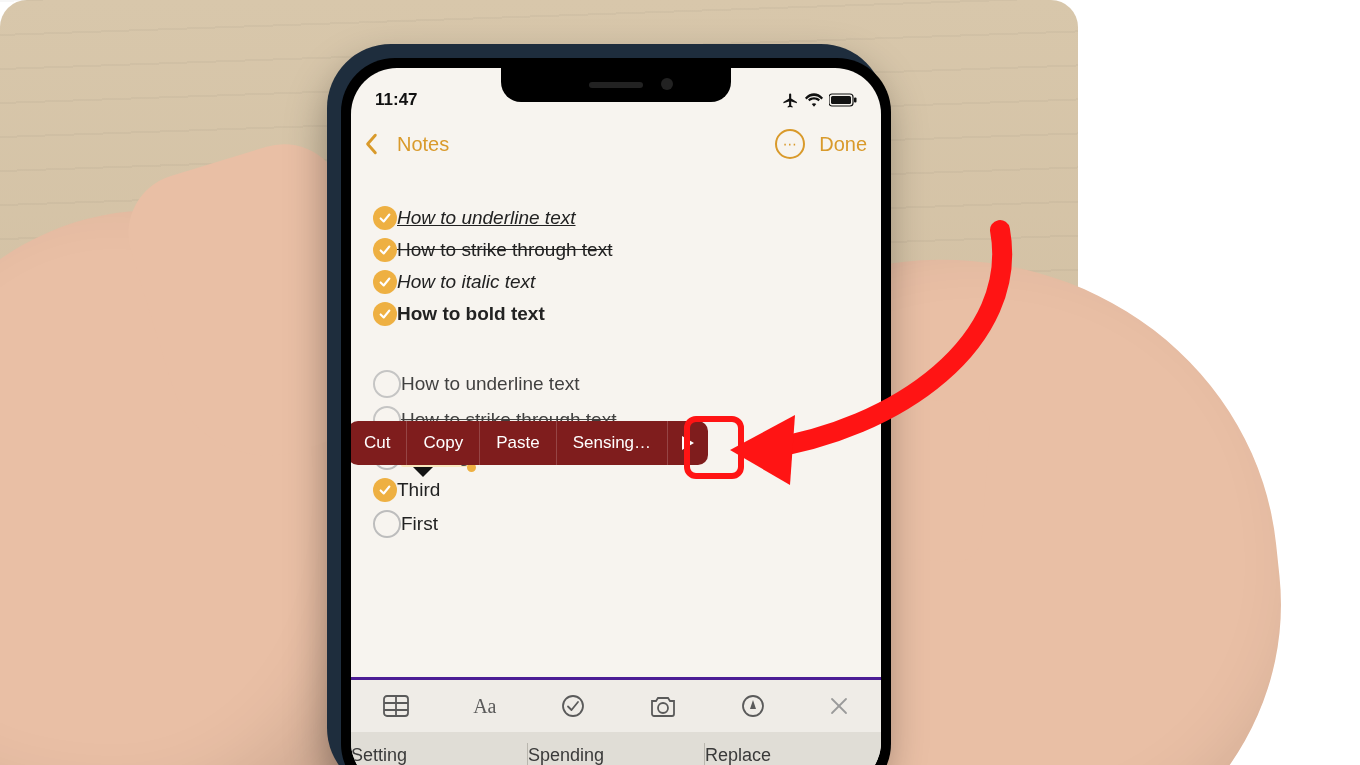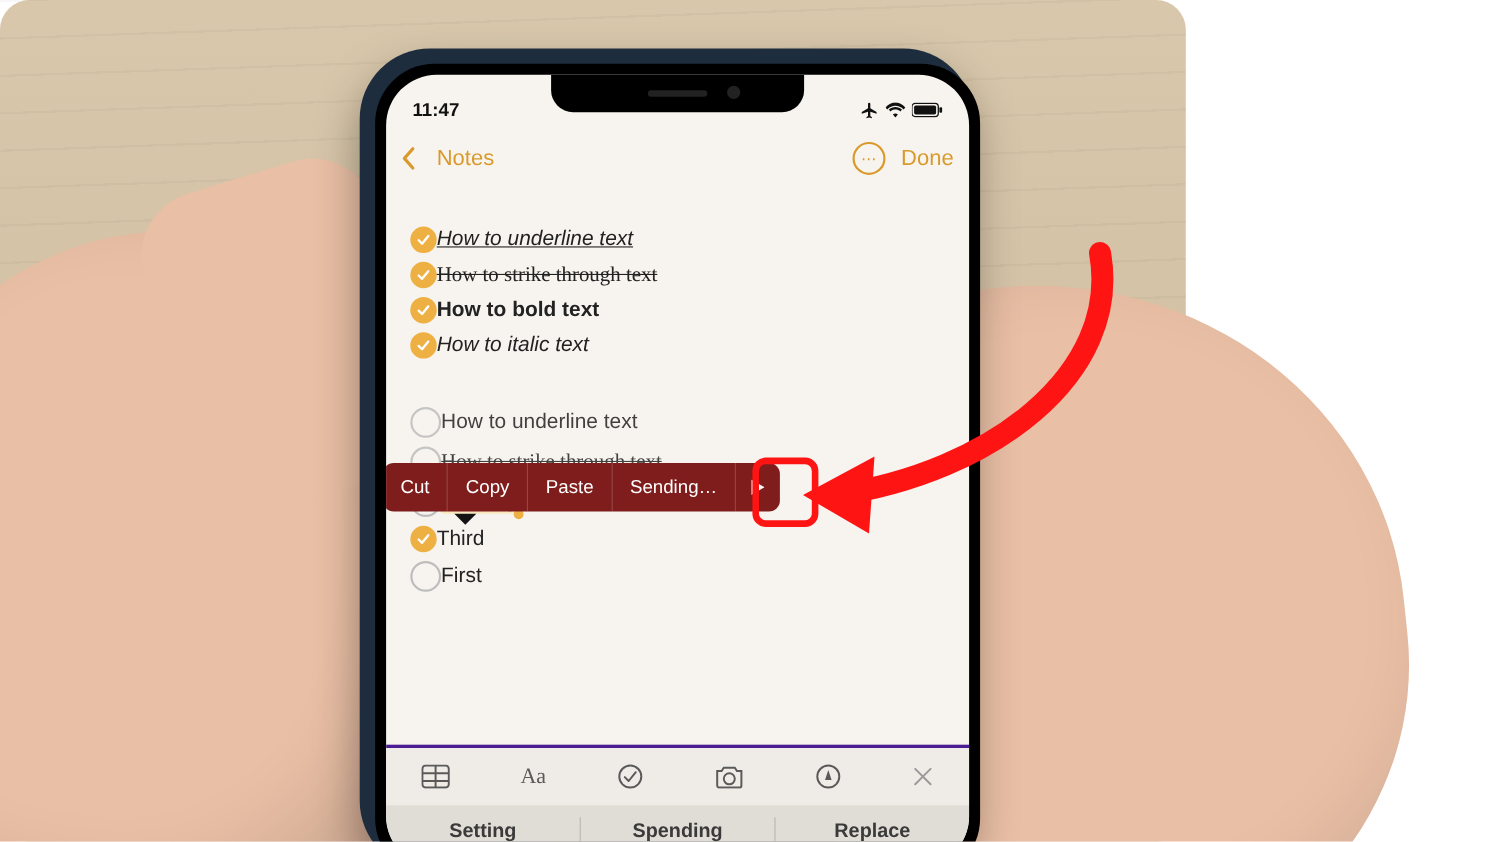--- a/index.html
+++ b/index.html
@@ -32,42 +32,42 @@
   .more-circle{width:26px;height:26px;border:2px solid #d99a2b;border-radius:50%;display:flex;align-items:center;justify-content:center;font-size:14px;letter-spacing:1px;line-height:1;}
 
   
   .body{position:absolute;top:130px;left:0;right:0;bottom:0;padding:0 22px;}
   .row{display:flex;align-items:center;margin:8px 0;font-size:19px;color:#222;}
   .chk{width:24px;height:24px;border-radius:50%;flex:0 0 24px;display:flex;align-items:center;justify-content:center;}
   .chk.on{background:#eeb042;color:#fff;}
   .chk.off{border:2px solid #bdbdbd;}
   .chk.on svg{width:14px;height:14px;}
   .u{text-decoration:underline;font-style:italic;}
-  .s{text-decoration:line-through;font-family:Liberation Serif, serif;}
+  .s{text-decoration:line-through;}
   .b{font-weight:700;}
   .i{font-style:italic;}
   .sel{background:#f9e7bd;border-radius:2px;position:relative;font-style:italic;color:#4a4a4a;}
   .sel::before,.sel::after{content:"";position:absolute;width:9px;height:9px;background:#eeb042;border-radius:50%;}
   .sel::before{left:-5px;top:-5px;}
   .sel::after{right:-5px;bottom:-5px;}
 
   
   .callout{position:absolute;left:-3px;top:353px;display:flex;background:#7f1d1d;border-radius:10px;overflow:hidden;color:#fff;font-size:17px;z-index:30;}
   .callout .item{padding:12px 16px;border-right:1px solid rgba(255,255,255,.18);white-space:nowrap;}
   .callout .arrow{width:40px;display:flex;align-items:center;justify-content:center;}
   .callout-tip{position:absolute;left:62px;top:399px;width:0;height:0;border-left:10px solid transparent;border-right:10px solid transparent;border-top:10px solid #141414;z-index:30;}
   .callout-highlight{position:absolute;left:333px;top:348px;width:48px;height:51px;border:6px solid #ff1414;border-radius:12px;z-index:31;pointer-events:none;}
 
   
   .accessory{position:absolute;bottom:56px;left:0;right:0;height:52px;background:#efece7;border-top:3px solid #4c1d95;display:flex;align-items:center;justify-content:space-around;color:#5a5a5a;font-size:22px;}
   .accessory .txticon{font-size:20px;}
 
   
   .predict{position:absolute;bottom:10px;left:0;right:0;height:46px;background:#e0ddd6;display:flex;align-items:center;color:#3a3a3a;font-size:18px;}
-  .predict .slot{flex:1;text-align:center;font-weight:bold;}
+  .predict .slot{flex:1;text-align:left;}
   .predict .divider{width:1px;height:24px;background:#b9b6ae;}
 
   
   .anno{position:absolute;left:700px;top:200px;width:360px;height:360px;z-index:50;pointer-events:none;}
 
   svg{display:block;}
 </style>
 </head>
 <body>
 
@@ -128,29 +128,29 @@
                 </svg>
               </span>
             <span class="s">How to strike through text</span>
           </div>
           <div class="row">
             <span class="chk on">
                 <svg viewBox="0 0 16 16" fill="none" stroke="#fff" stroke-width="2.4" stroke-linecap="round" stroke-linejoin="round">
                   <polyline points="3,8.5 6.5,12 13,4"></polyline>
                 </svg>
               </span>
+            <span class="i">How to italic text</span>
+          </div>
+          <div class="row">
+            <span class="chk on">
+                <svg viewBox="0 0 16 16" fill="none" stroke="#fff" stroke-width="2.4" stroke-linecap="round" stroke-linejoin="round">
+                  <polyline points="3,8.5 6.5,12 13,4"></polyline>
+                </svg>
+              </span>
             <span class="b">How to bold text</span>
-          </div>
-          <div class="row">
-            <span class="chk on">
-                <svg viewBox="0 0 16 16" fill="none" stroke="#fff" stroke-width="2.4" stroke-linecap="round" stroke-linejoin="round">
-                  <polyline points="3,8.5 6.5,12 13,4"></polyline>
-                </svg>
-              </span>
-            <span class="i">How to italic text</span>
           </div>
 
           <div style="height:28px"></div>
 
           <div class="row" style="opacity:.85">
             <span class="chk off"></span>
             <span>How to underline text</span>
           </div>
           <div class="row" style="opacity:.85">
             <span class="chk off"></span>
@@ -171,21 +171,21 @@
           <div class="row">
             <span class="chk off"></span>
             <span>First</span>
           </div>
         </div>
 
         <div class="callout">
           <div class="item">Cut</div>
           <div class="item">Copy</div>
           <div class="item">Paste</div>
-          <div class="item">Sending…</div>
+          <div class="item">Sensing…</div>
           <div class="arrow">
             <svg width="12" height="14" viewBox="0 0 12 14" fill="#fff">
                 <polygon points="0,0 12,7 0,14"></polygon>
               </svg>
           </div>
         </div>
         <div class="callout-tip"></div>
         <div class="callout-highlight"></div>
 
         <div class="accessory">

